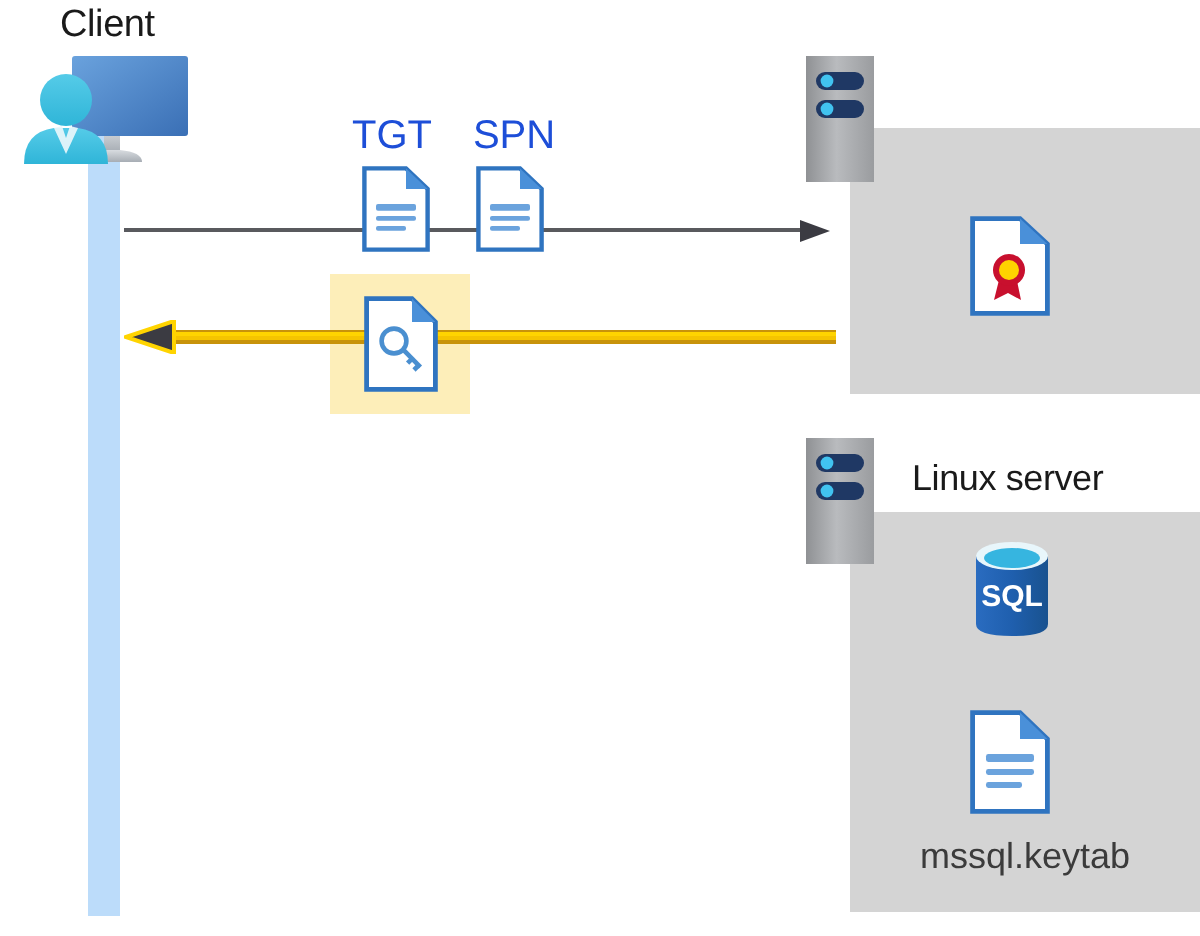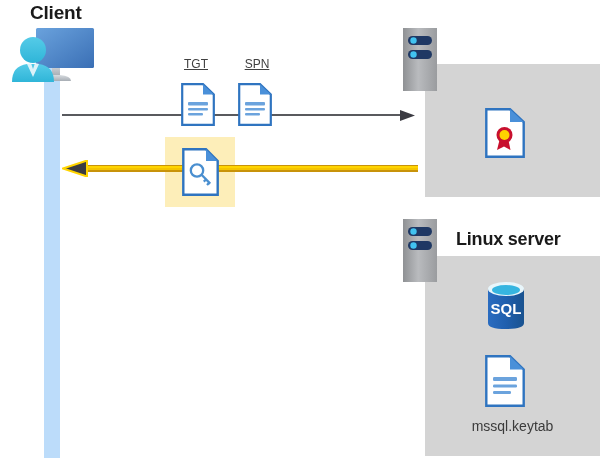--- a/index.html
+++ b/index.html
@@ -3,21 +3,21 @@
 <meta charset="utf-8">
 <style>
   html,body{margin:0;padding:0;background:#ffffff;}
   body{width:600px;height:468px;position:relative;overflow:hidden;
        font-family:"Liberation Sans", sans-serif;}
   .stage{position:absolute;left:0;top:0;width:600px;height:468px;}
   .abs{position:absolute;}
 
   
   .title{
-    font-weight:bold;color:#1a1a1a;letter-spacing:-0.2px;
+    font-weight:normal;color:#1a1a1a;letter-spacing:-0.2px;
   }
   #client-title{left:30px;top:2px;font-size:19px;}
   #dc-title{left:456px;top:3px;font-size:18px;line-height:22px;width:140px;}
   #linux-title{left:456px;top:228px;font-size:18px;line-height:22px;width:150px;}
 
   
   .lifeline{left:44px;top:66px;width:16px;height:392px;background:#bcdcfa;}
 
   
   .panel{background:#d4d4d4;}
@@ -33,31 +33,31 @@
   .blackline{left:62px;top:114px;width:345px;height:2px;background:#595a5e;}
   .blackhead{left:400px;top:108px;}
   .yhead{left:62px;top:160px;}
   .yline{left:82px;top:165px;width:336px;height:7px;
          background:linear-gradient(#c8930a 0 1px,#ffd400 1px 3px,#f5c400 3px 5px,#c8930a 5px 7px);}
 
   
   #key-highlight{left:165px;top:137px;width:70px;height:70px;background:#fdeeb9;}
 
   
-  .doclabel{font-size:12px;color:#404040;text-align:center;text-decoration:underline;}
+  .doclabel{font-size:20px;color:#1d4ed8;text-align:center;}
   #tgt-label{left:176px;top:57px;width:40px;}
   #spn-label{left:236px;top:57px;width:42px;}
   #tgt-doc{left:181px;top:83px;}
   #spn-doc{left:238px;top:83px;}
   #key-doc{left:182px;top:148px;}
   #cert-doc{left:485px;top:108px;}
   #keytab-doc{left:485px;top:355px;}
-  #sql-icon{left:485px;top:281px;}
+  #sql-icon{left:485px;top:270px;}
   #keytab-label{left:425px;top:418px;width:175px;text-align:center;
-                font-size:14px;color:#3b3b3b;}
+                font-size:18px;color:#3b3b3b;}
 
   
   #client-icon{left:8px;top:24px;width:92px;height:66px;}
 </style>
 </head>
 <body>
 
 <div class="stage">
 
   <div class="abs lifeline"></div>

